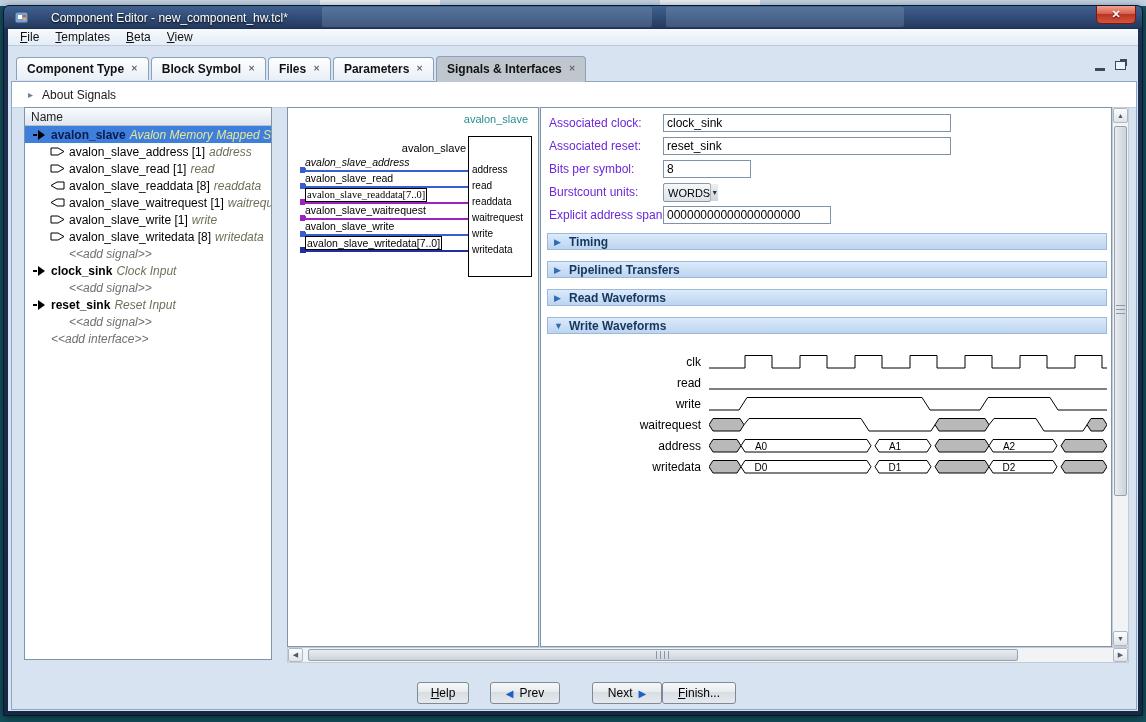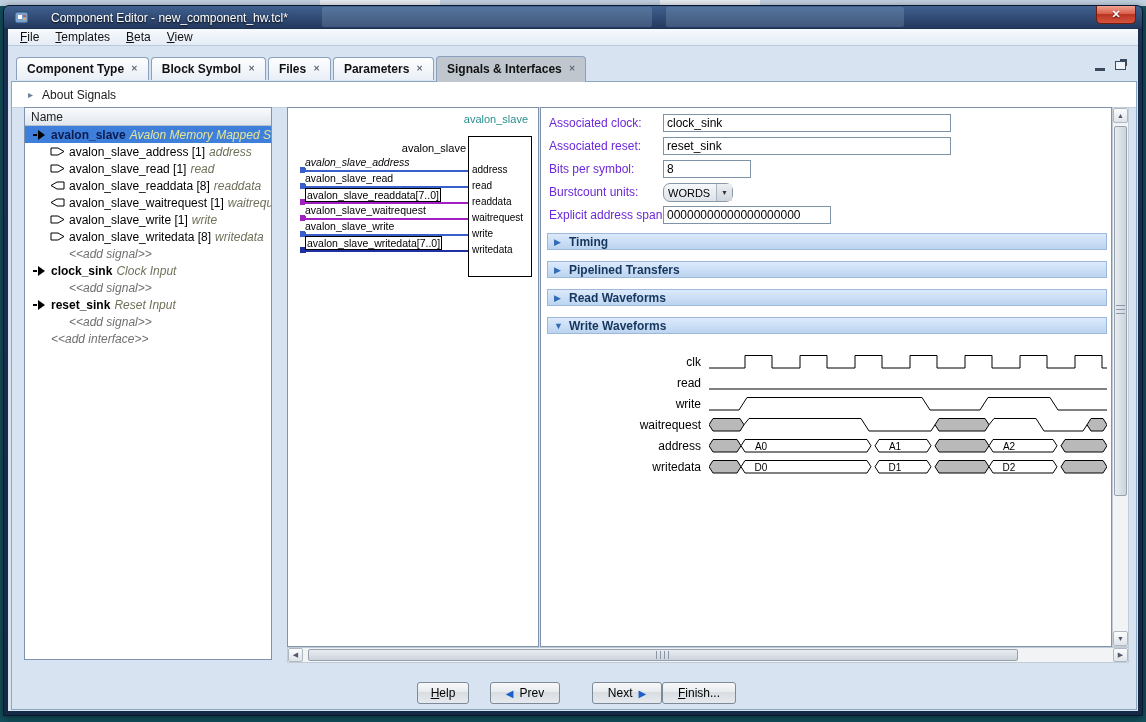--- a/index.html
+++ b/index.html
@@ -303,21 +303,21 @@
               <div class="bp-sq" style="left: 12px; top: 59px; background: rgb(58, 95, 205);"></div>
               <div class="bp-line" style="left: 15px; top: 62px; background: rgb(58, 95, 205);"></div>
               <div class="bp-label" style="left: 17px; top: 48px; font-style: italic;">avalon_slave_address</div>
               <div class="bp-port" style="left: 184px; top: 56px;">address</div>
               <div class="bp-sq" style="left: 12px; top: 75px; background: rgb(58, 95, 205);"></div>
               <div class="bp-line" style="left: 15px; top: 78px; background: rgb(58, 95, 205);"></div>
               <div class="bp-label" style="left: 17px; top: 64px;">avalon_slave_read</div>
               <div class="bp-port" style="left: 184px; top: 72px;">read</div>
               <div class="bp-sq" style="left: 12px; top: 91px; background: rgb(160, 32, 192);"></div>
               <div class="bp-line" style="left: 15px; top: 94px; background: rgb(160, 32, 192);"></div>
-              <div class="bp-label boxed" style="left: 17px; top: 80px;">avalon_slave_readdata[7..0]</div>
+              <div class="bp-label boxed" style="left: 17px; top: 80px; font-family: Liberation Serif, serif;">avalon_slave_readdata[7..0]</div>
               <div class="bp-port" style="left: 184px; top: 88px;">readdata</div>
               <div class="bp-sq" style="left: 12px; top: 107px; background: rgb(160, 32, 192);"></div>
               <div class="bp-line" style="left: 15px; top: 110px; background: rgb(160, 32, 192);"></div>
               <div class="bp-label" style="left: 17px; top: 96px;">avalon_slave_waitrequest</div>
               <div class="bp-port" style="left: 184px; top: 104px;">waitrequest</div>
               <div class="bp-sq" style="left: 12px; top: 123px; background: rgb(58, 95, 205);"></div>
               <div class="bp-line" style="left: 15px; top: 126px; background: rgb(58, 95, 205);"></div>
               <div class="bp-label" style="left: 17px; top: 112px;">avalon_slave_write</div>
               <div class="bp-port" style="left: 184px; top: 120px;">write</div>
               <div class="bp-sq" style="left: 12px; top: 139px; background: rgb(32, 48, 160);"></div>
@@ -329,21 +329,21 @@
 
         <div id="right-panel">
           <div id="form-area">
               <div class="fld-label" style="top: 8px;">Associated clock:</div>
               <input class="fld-input" readonly="" value="clock_sink" style="left: 122px; top: 6px; width: 288px;">
               <div class="fld-label" style="top: 31px;">Associated reset:</div>
               <input class="fld-input" readonly="" value="reset_sink" style="left: 122px; top: 29px; width: 288px;">
               <div class="fld-label" style="top: 54px;">Bits per symbol:</div>
               <input class="fld-input" readonly="" value="8" style="left: 122px; top: 52px; width: 88px;">
               <div class="fld-label" style="top: 77px;">Burstcount units:</div>
-              <div class="combo" style="left: 122px; top: 75px; width: 70px; border-radius: 7px;">
+              <div class="combo" style="left: 122px; top: 75px; width: 48px;">
                 <span class="combo-val">WORDS</span>
                 <span class="combo-arrow">▼</span>
               </div>
               <div class="fld-label" style="top: 100px;">Explicit address span:</div>
               <input class="fld-input" readonly="" value="00000000000000000000" style="left: 122px; top: 98px; width: 168px;">
             </div>
           <div id="sections">
               <div class="sec-hdr" style="top: 125px;">
                 <span class="sec-tri">▶</span>
                 <span class="sec-label">Timing</span>

